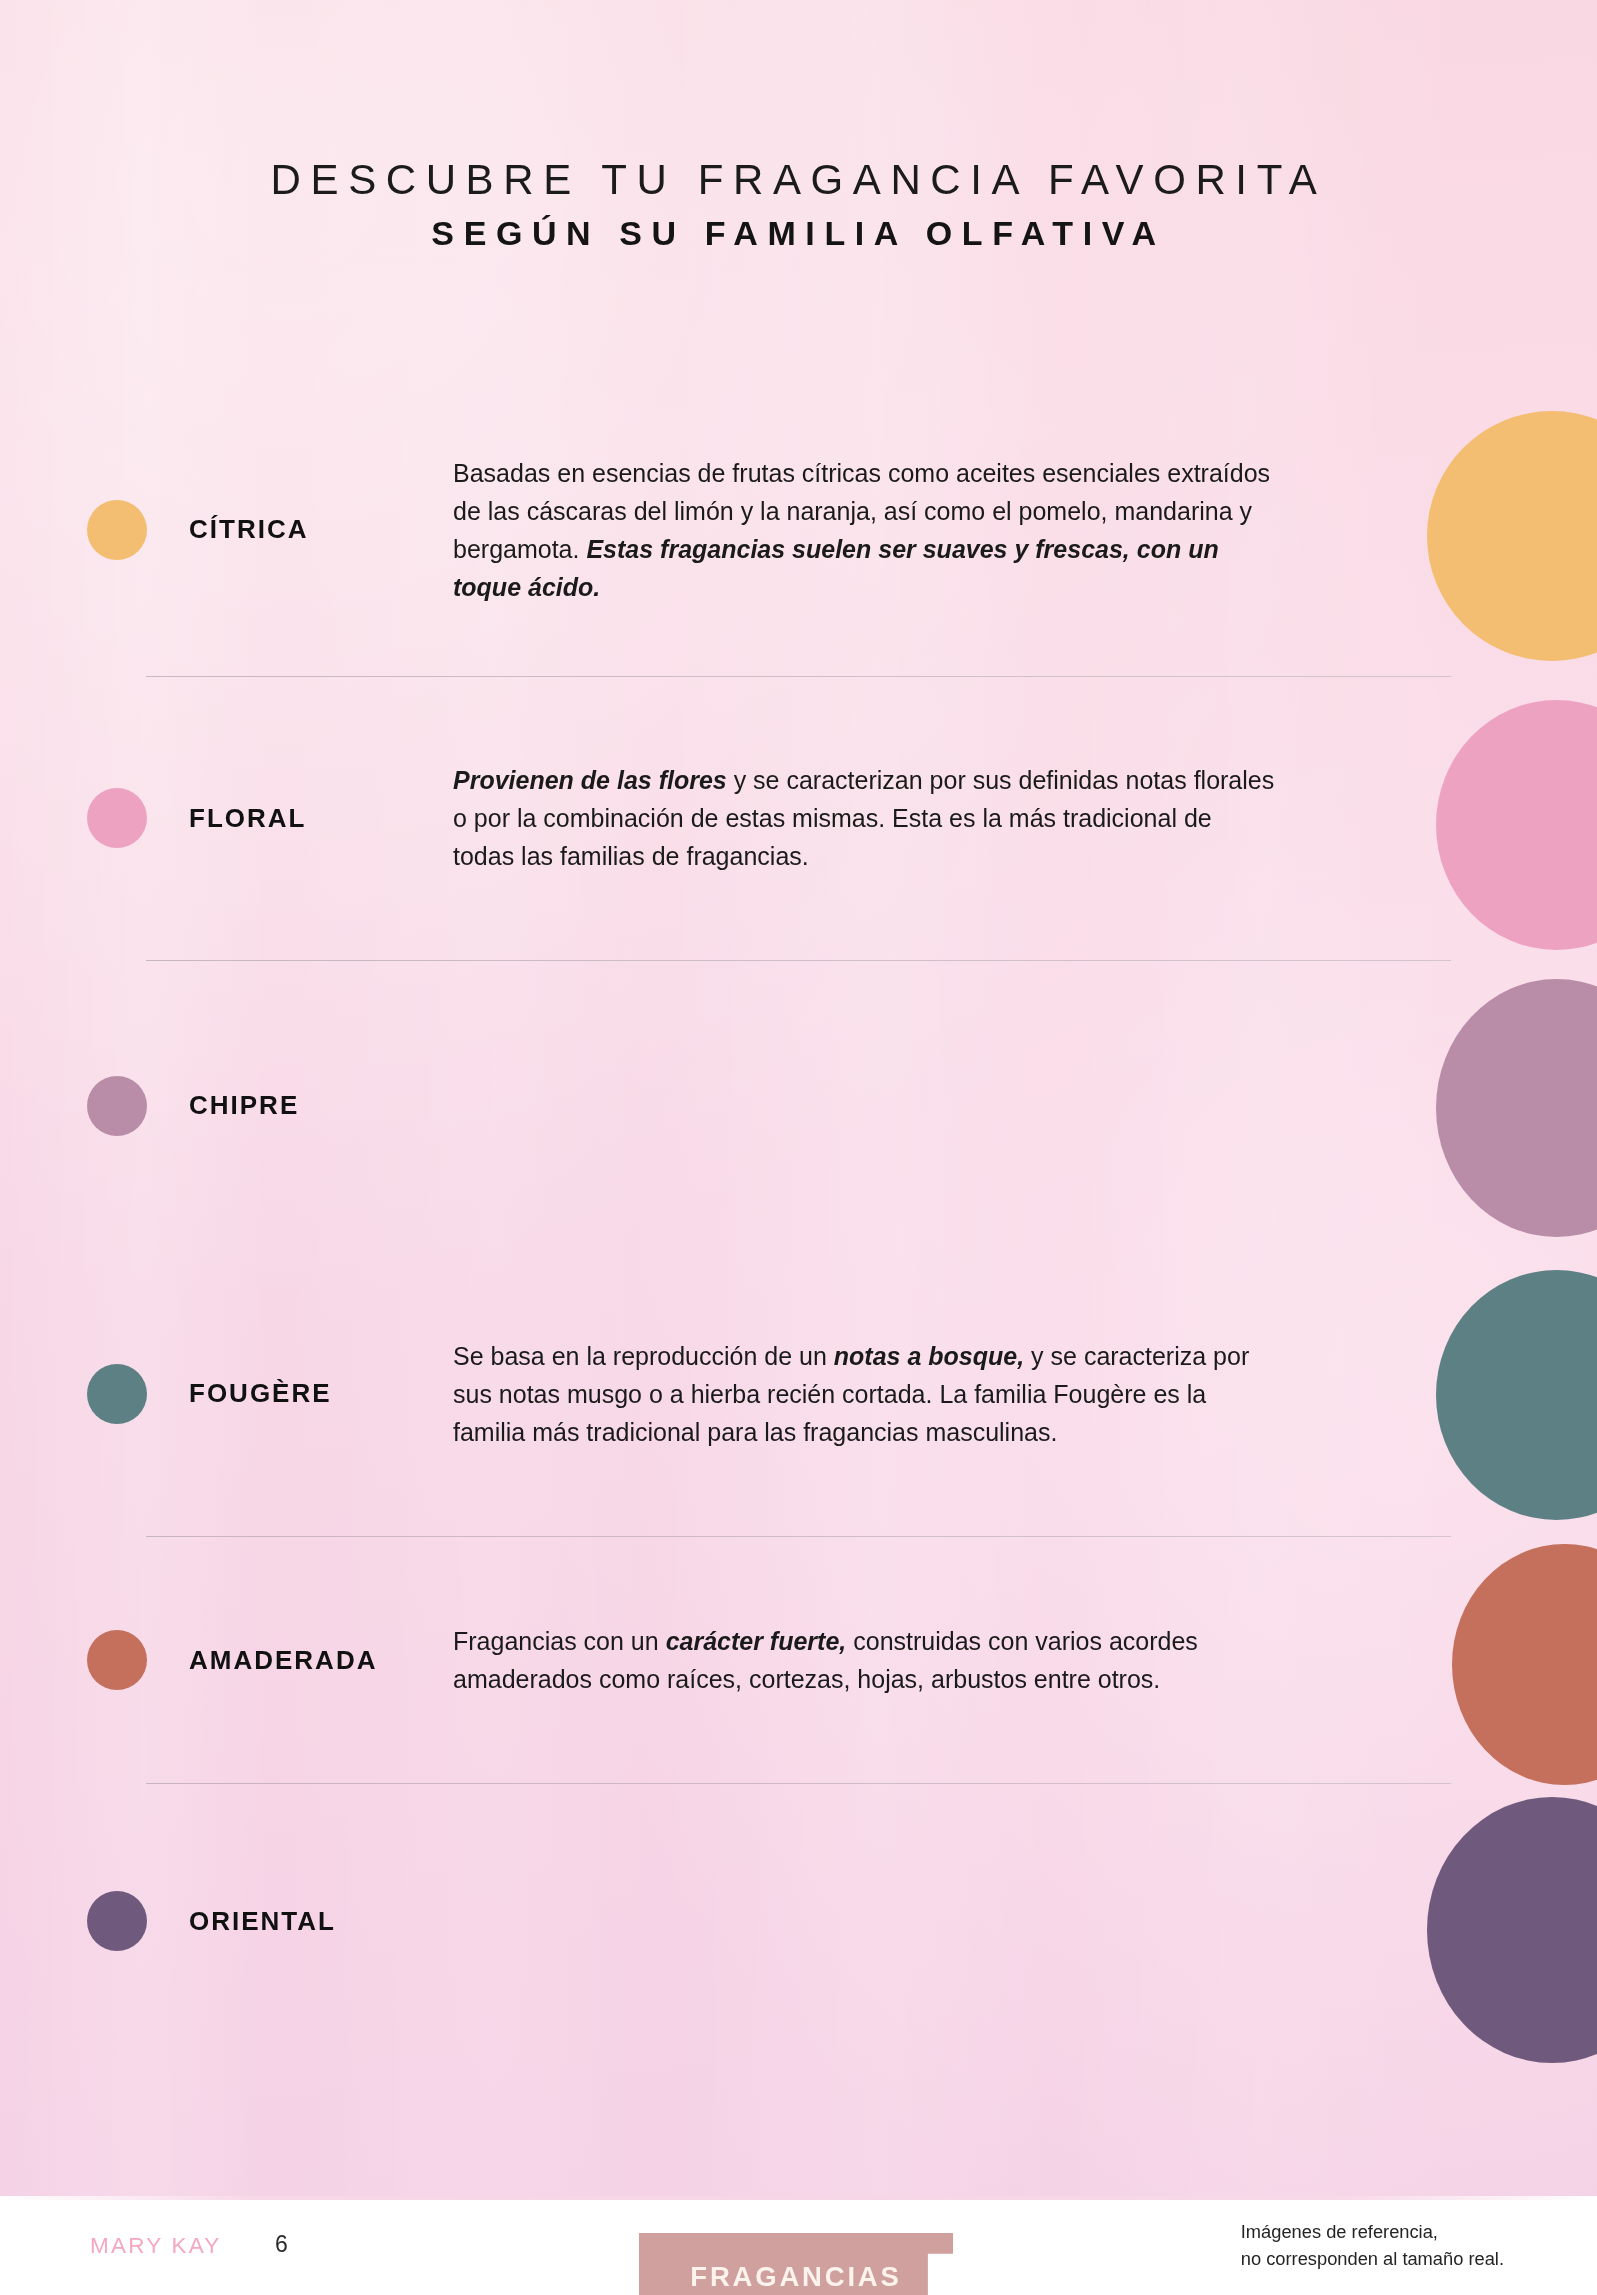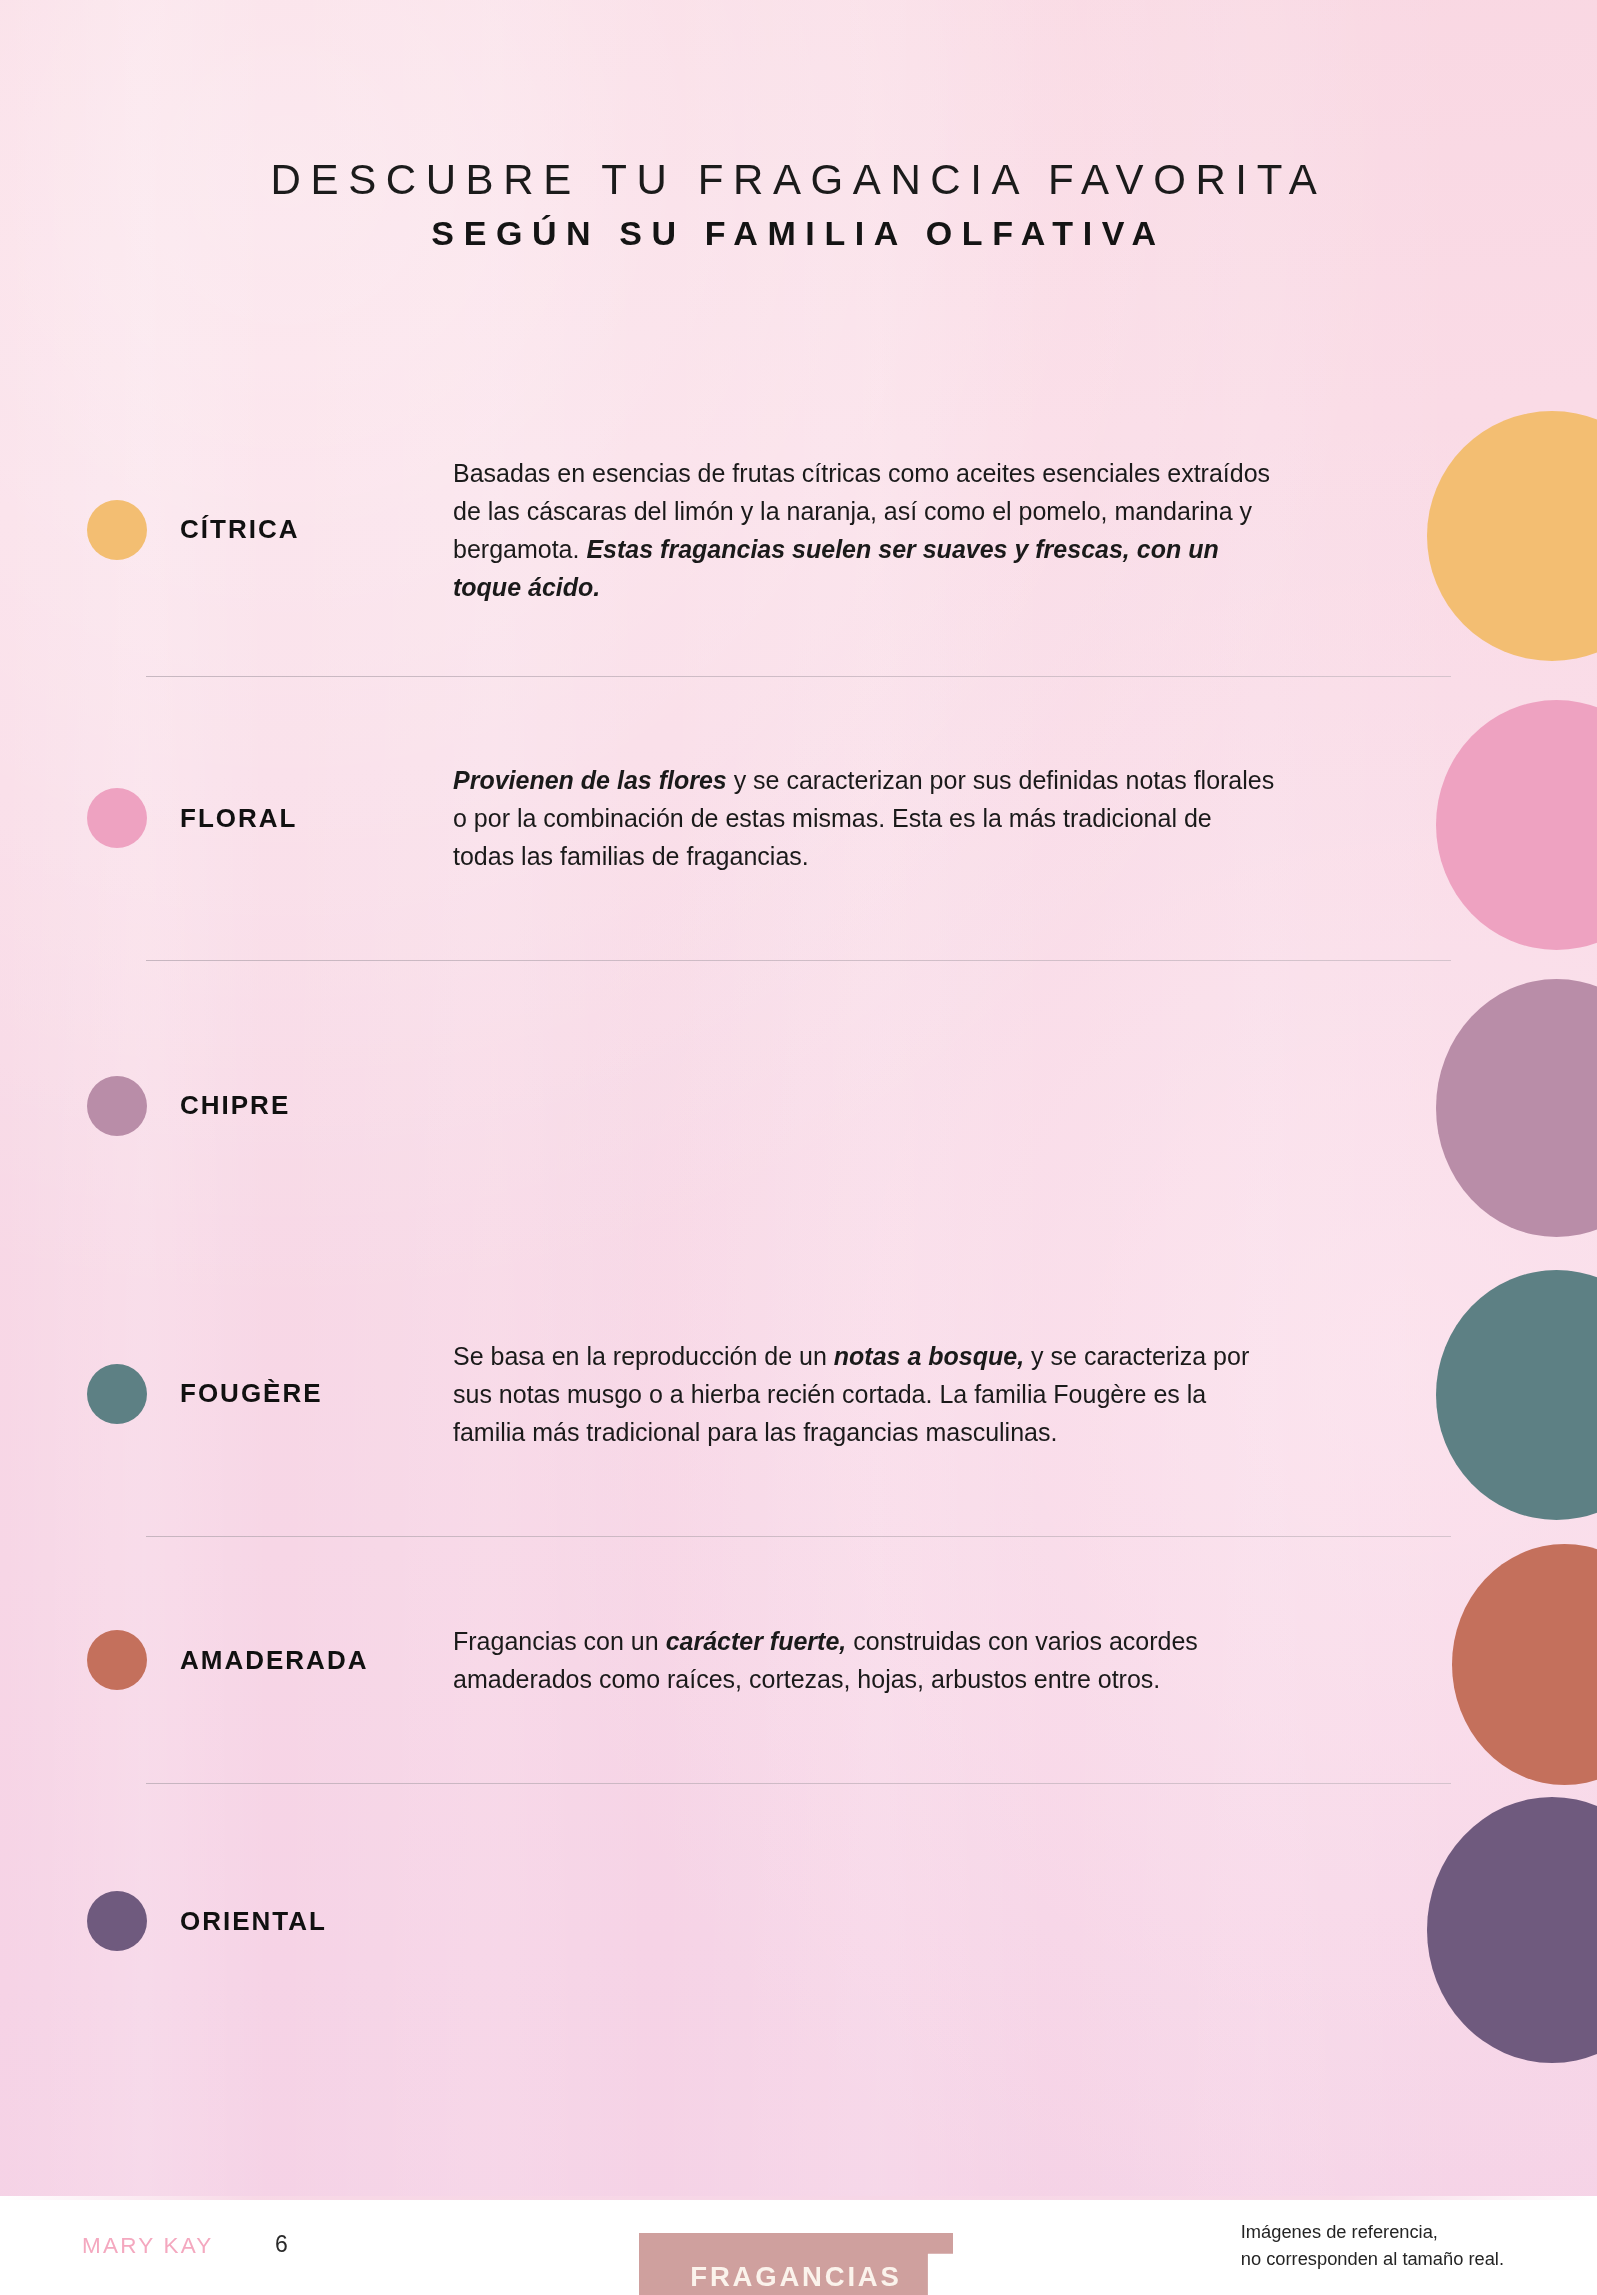--- a/index.html
+++ b/index.html
@@ -107,21 +107,21 @@
   .dot {
     flex: 0 0 auto;
     width: 60px;
     height: 60px;
     border-radius: 50%;
   }
 
   .fam-name {
     flex: 0 0 auto;
     width: 306px;
-    padding-left: 33px;
+    padding-left: 42px;
     font-size: 26px;
     font-weight: 700;
     letter-spacing: 2px;
     color: #111111;
     white-space: nowrap;
   }
 
   .desc {
     flex: 1 1 auto;
     max-width: 924px;
@@ -169,21 +169,21 @@
     position: absolute;
     left: 0; top: 0;
     width: 1597px;
     height: 4.2px;
     background: linear-gradient(90deg, #ffffff 0%, #f7d4e3 16%, #f6d2e4 50%, #f7d5e4 84%, #ffffff 100%);
     opacity: 0.9;
   }
 
   #brand {
     position: absolute;
-    left: 82px;
+    left: 90px;
     top: 37px;
     font-size: 22.5px;
     font-weight: 400;
     letter-spacing: 2.2px;
     color: #f4a8bf;
     white-space: nowrap;
   }
   #page-number {
     position: absolute;
     left: 275px;

